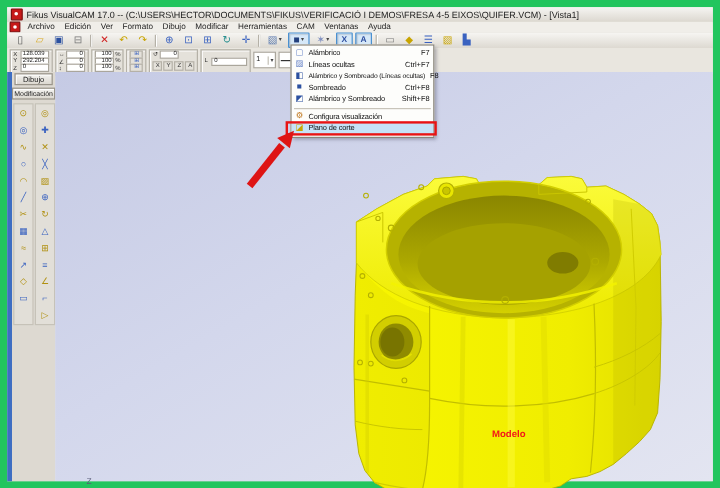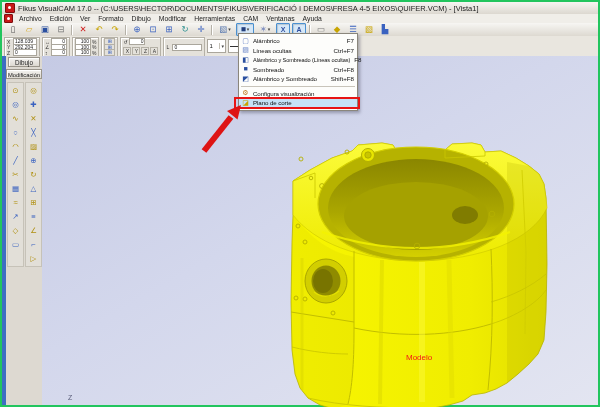--- a/index.html
+++ b/index.html
@@ -1,17 +1,17 @@
 <!DOCTYPE html>
 <html><head>
 <meta charset="utf-8">
 <style>
   html,body{margin:0;padding:0}
   body{width:600px;height:407px;overflow:hidden;font-family:"Liberation Sans",sans-serif;background:#ece9e2;position:relative;-webkit-font-smoothing:antialiased}
-  .win{position:absolute;inset:0;border:2px solid #22c55e;box-sizing:border-box}
+  .win{position:absolute;inset:0;border:6px solid #22c55e;box-sizing:border-box}
 
   
   .titlebar{position:absolute;left:0;top:0;right:0;height:12px;background:linear-gradient(#f6f5f2,#dcd8d0);border-bottom:1px solid #c2beb4;display:flex;align-items:center;padding:0 3px;gap:3px}
   .appico{width:8px;height:8px;background:#c61818;border:1px solid #7e0e0e;border-radius:1px;flex:none;position:relative}
   .appico::after{content:"";position:absolute;left:2px;top:2px;width:3px;height:3px;background:#fff;border-radius:50%}
   .title-text{font-size:7.5px;color:#222;white-space:nowrap;overflow:hidden}
 
   
   .menubar{position:absolute;left:0;top:12px;right:0;height:9px;background:#f0eee9;border-bottom:1px solid #d6d2c8;display:flex;align-items:center;gap:0;padding-left:2px}
   .menubar .appico{width:7px;height:7px;margin-right:2px}
@@ -48,21 +48,21 @@
   .dockbtn{position:absolute;height:10px;background:linear-gradient(#f4f3f0,#dcd8d0);border:1px solid #9a958b;box-shadow:inset 1px 1px 0 #fff;font-size:6.3px;color:#222;text-align:center;line-height:10px;box-sizing:border-box}
   .dock-tools{position:absolute;top:26px;left:1px;display:flex;gap:1px}
   .tcol{display:flex;flex-direction:column;gap:1px;background:#e2dfd8;border:1px solid #c6c2b8;padding:1px}
   .tool{width:11px;height:11px;display:flex;align-items:center;justify-content:center;font-size:7.5px;border:1px solid transparent}
   .tool:nth-child(odd){color:#b09010}
   .tool:nth-child(even){color:#3a62c0}
 
   
   .canvas{position:absolute;left:40px;top:54px;right:0;bottom:0;background:linear-gradient(150deg,#c5cae4 0%,#d3d7ec 45%,#e3e5f1 100%)}
   .gfx{position:absolute;left:0;top:0;width:600px;height:407px;pointer-events:none}
-  .modelo-label{position:absolute;left:404px;top:351px;font-size:8px;font-weight:normal;color:#f31717}
+  .modelo-label{position:absolute;left:404px;top:351px;font-size:8px;font-weight:bold;color:#f31717}
   .zaxis-label{position:absolute;left:66px;top:392px;font-size:7px;color:#585c78}
 
   
   .vmenu{position:absolute;left:236px;top:31px;width:118px;background:#fdfdfb;border:1px solid #8a867c;box-shadow:2px 2px 3px rgba(60,60,80,.4);padding:2px 0;z-index:50}
   .vitem{position:relative;display:flex;align-items:center;height:9.5px;padding:0 3px 0 2px}
   .vico{width:9px;height:8px;font-size:7px;line-height:8px;text-align:center;margin-right:3px;flex:none}
   .vlabel{font-size:6.2px;color:#111;white-space:nowrap;letter-spacing:-.1px;flex:1}
   .vshort{font-size:6.2px;color:#111;margin-left:4px}
   .vsep{height:1px;background:#c8c4ba;margin:2px 2px}
   .vitem.sel{background:#c6e2f7}

